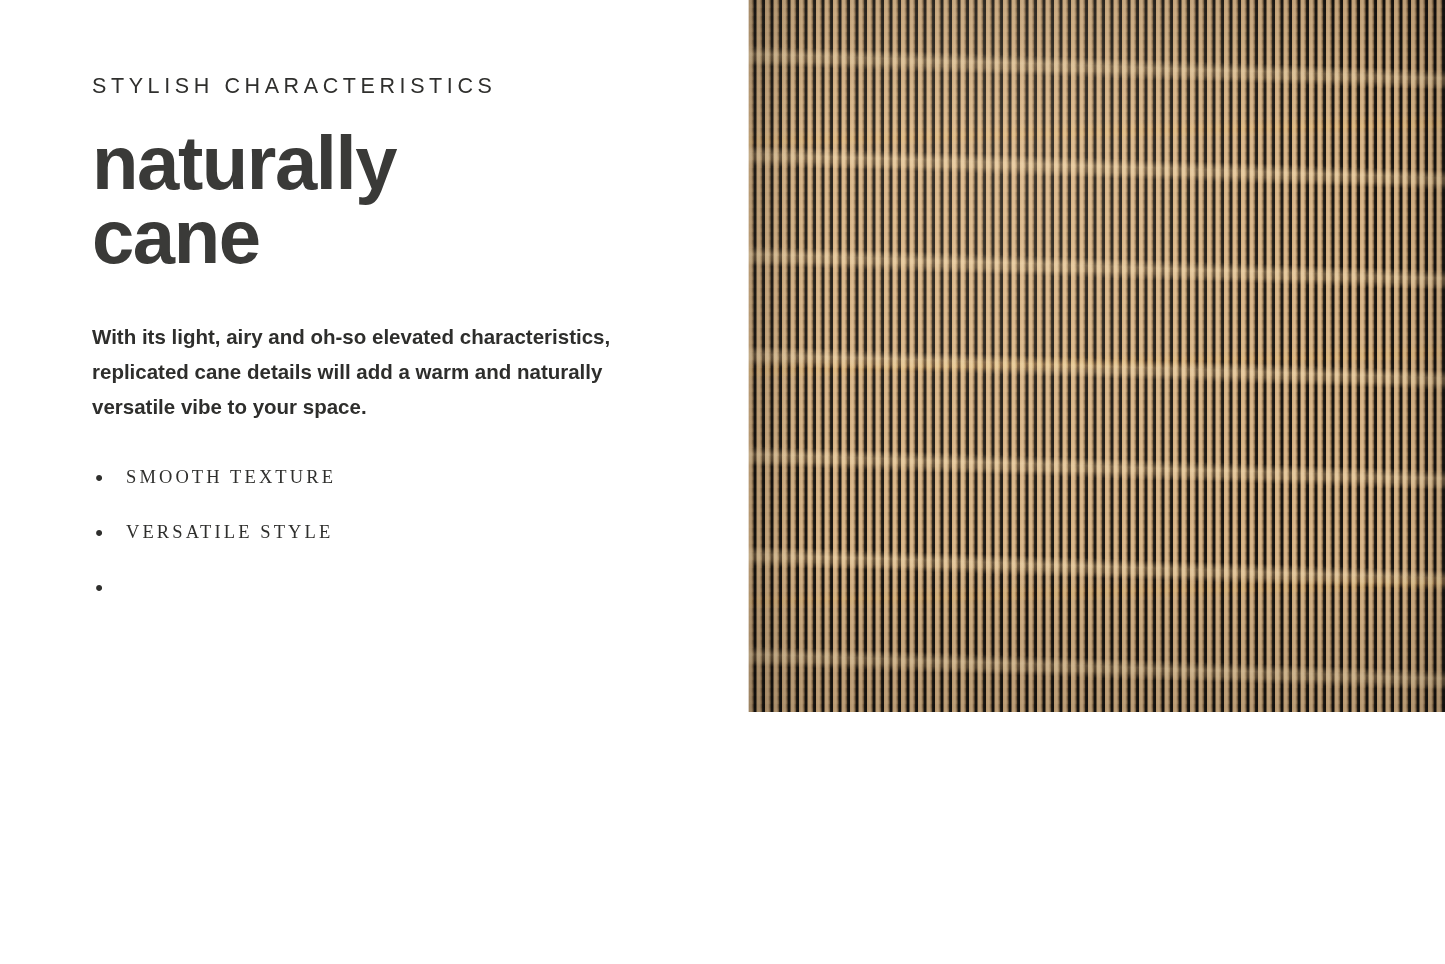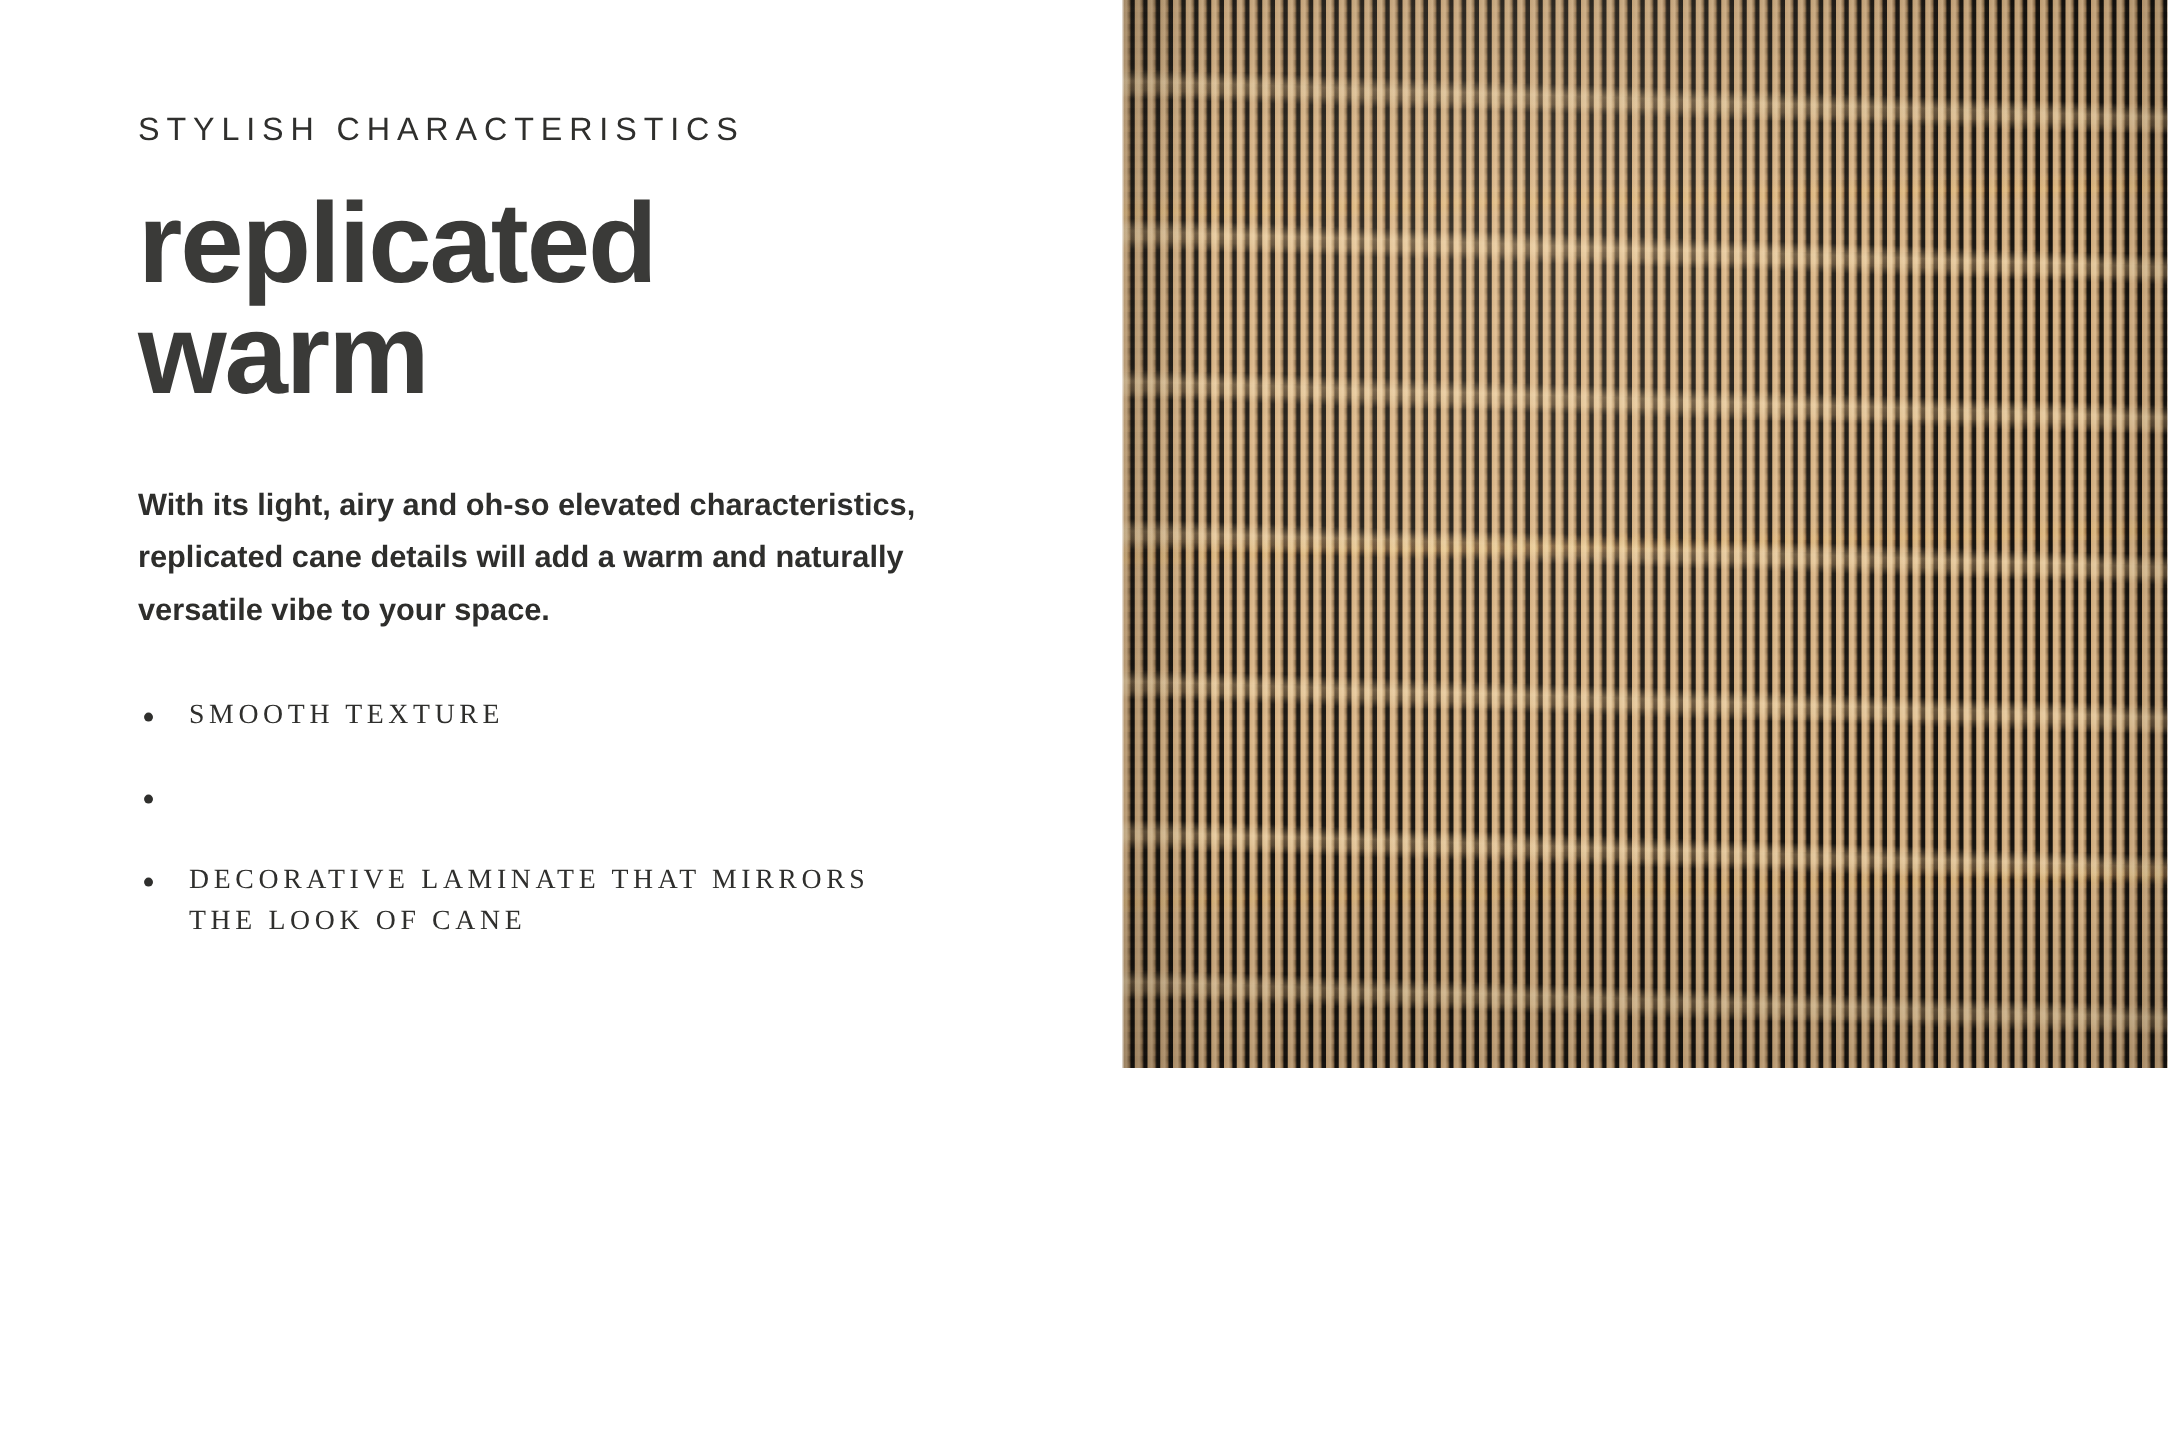--- a/index.html
+++ b/index.html
@@ -174,38 +174,38 @@
 </head>
 <body>
 
 <div class="page">
 
   <section class="left-panel">
     <div class="content">
 
       <p class="eyebrow">STYLISH CHARACTERISTICS</p>
 
-      <h1 class="headline">replicated warm</h1>
+      <h1 class="headline">naturally cane</h1>
 
       <p class="body-copy">With its light, airy and oh-so elevated characteristics, replicated cane details will add a warm and naturally versatile vibe to your space.</p>
 
       <ul class="feature-list">
 
         <li class="feature-item">
           <span class="bullet-dot">•</span>
           <span class="feature-label">SMOOTH TEXTURE</span>
         </li>
 
         <li class="feature-item">
           <span class="bullet-dot">•</span>
+          <span class="feature-label">VERSATILE STYLE</span>
         </li>
 
         <li class="feature-item">
           <span class="bullet-dot">•</span>
-          <span class="feature-label">DECORATIVE LAMINATE THAT MIRRORS THE LOOK OF CANE</span>
         </li>
 
       </ul>
     </div>
   </section>
 
   <section class="image-panel">
     <div class="weave"></div>
     <div class="weave-bands"></div>
     <div class="weave-bands2"></div>

